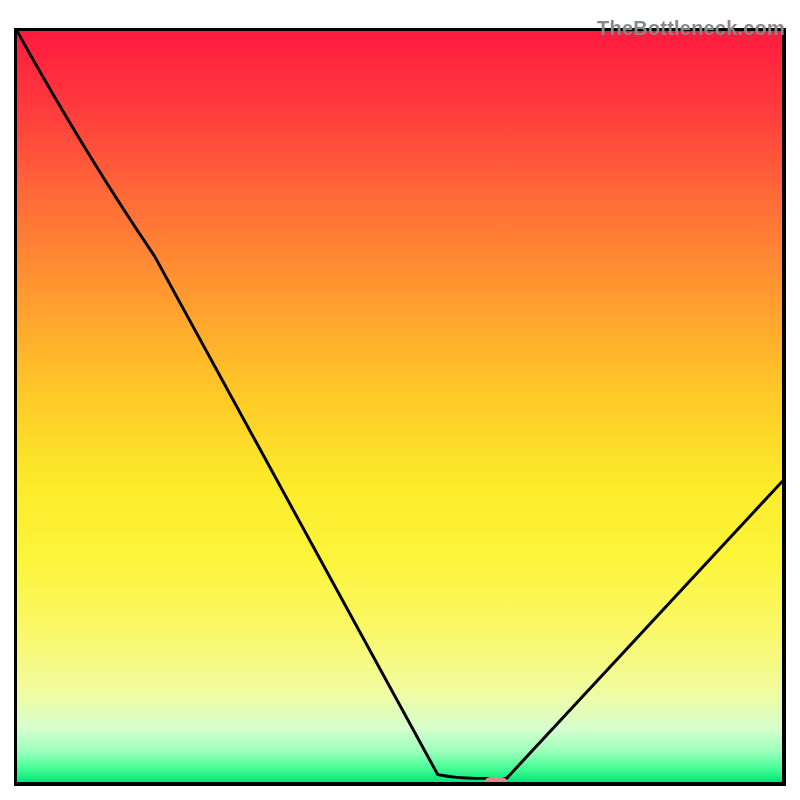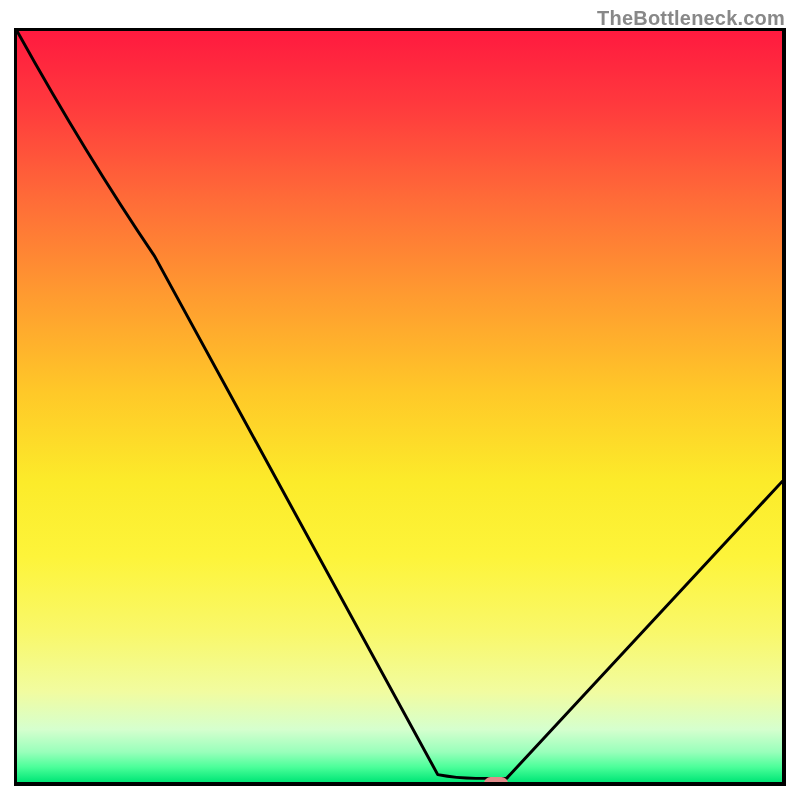--- a/index.html
+++ b/index.html
@@ -6,21 +6,21 @@
   body {
     width: 800px;
     height: 800px;
     position: relative;
     background: #fff;
     font-family: Arial, sans-serif;
     overflow: hidden;
   }
   .watermark {
     position: absolute;
-    top: 7px;
+    top: 17px;
     right: 15px;
     font-size: 20px;
     font-weight: bold;
     color: #888;
     letter-spacing: 0.2px;
     z-index: 10;
   }
   .plot-area {
     position: absolute;
     top: 28px;

